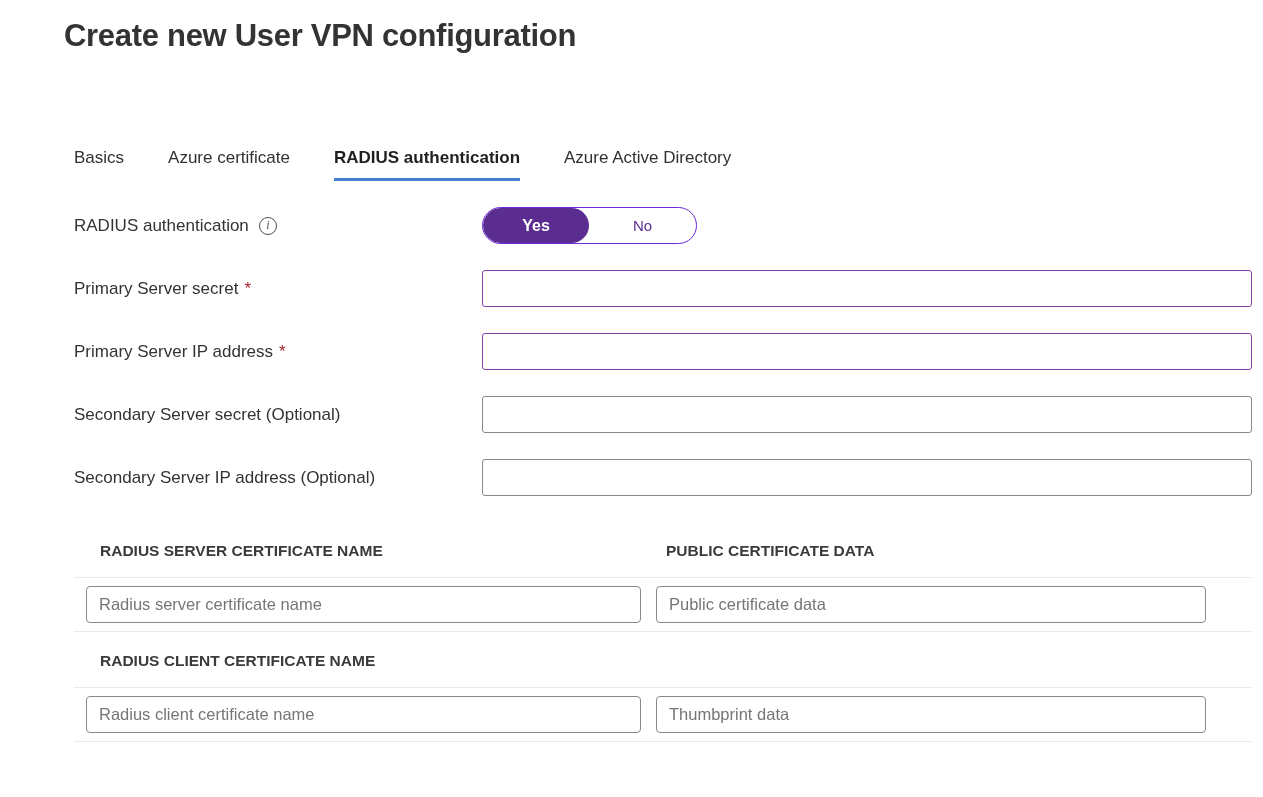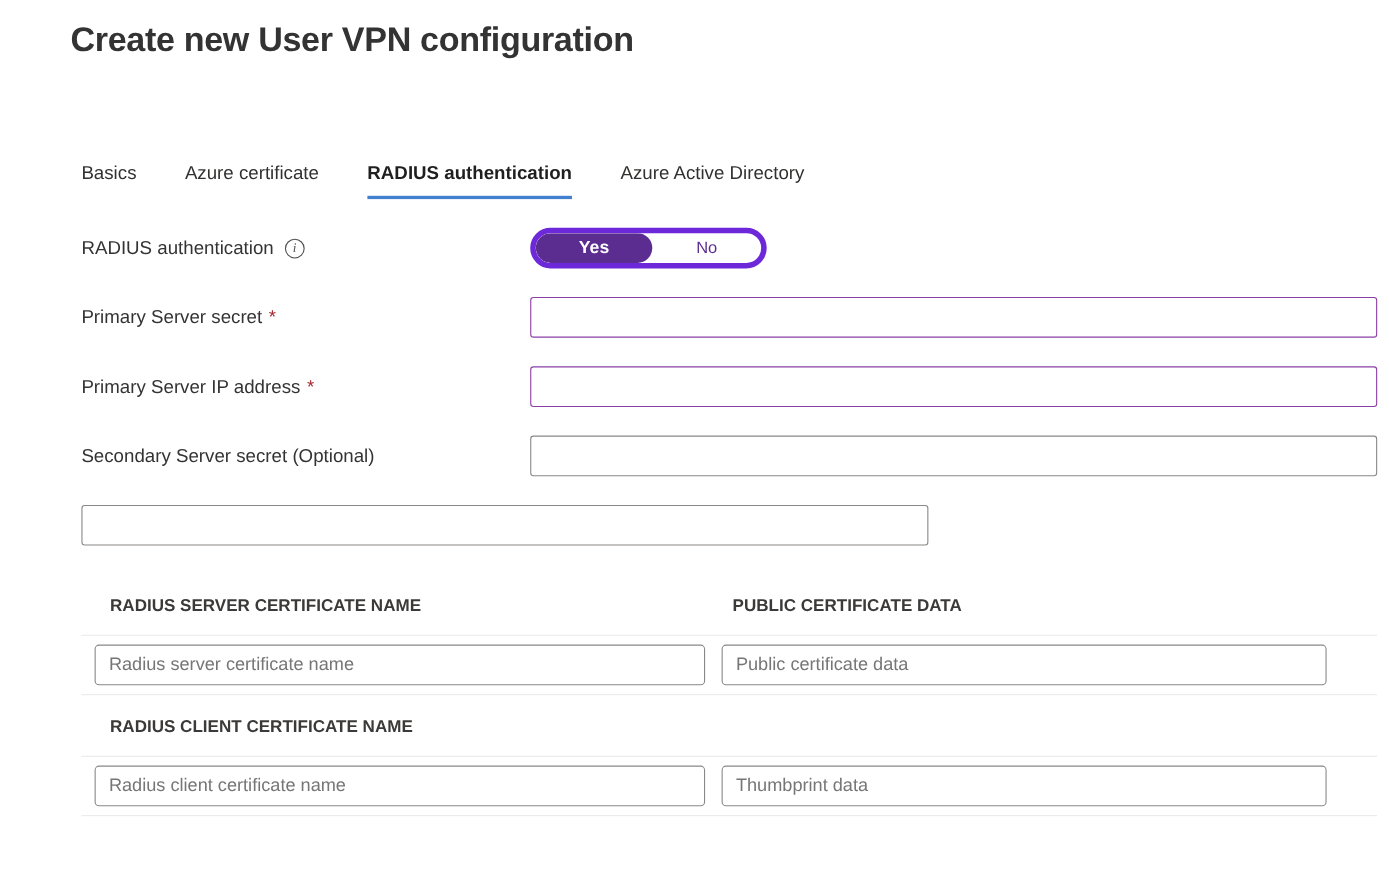--- a/index.html
+++ b/index.html
@@ -40,21 +40,21 @@
   .text-input {
     box-sizing:border-box; width:770px; height:37px;
     border:1px solid #8a8886; border-radius:3px; background:#fff;
     font-family:inherit; font-size:16px; color:#323130; padding:0 10px; outline:none;
   }
   .text-input.required { border:1.5px solid #8a3fa5; }
 
   
   .toggle {
     box-sizing:border-box; width:215px; height:37px;
-    border:5px solid #6d28d9; border-radius:19px; background:#fff;
+    border:1px solid #6d28d9; border-radius:19px; background:#fff;
     display:flex; overflow:hidden; cursor:pointer;
   }
   .toggle-yes {
     flex:0 0 106px; background:#5c2d91; border-radius:19px;
     color:#ffffff; font-weight:700; font-size:16px;
     display:flex; align-items:center; justify-content:center;
   }
   .toggle-no {
     flex:1; color:#5c2d91; font-size:15px;
     display:flex; align-items:center; justify-content:center;
@@ -121,20 +121,23 @@
     </div>
 
     <div class="form-row">
       <div class="form-label">
         <span>Secondary Server secret (Optional)</span>
       </div>
       <input type="text" class="text-input" style="">
     </div>
 
     <div class="form-row">
+      <div class="form-label">
+        <span>Secondary Server IP address (Optional)</span>
+      </div>
       <input type="text" class="text-input" style="">
     </div>
 
   </div>
 
   <div class="cert-table">
 
     <div class="cert-head">
       <div class="hcol1">RADIUS SERVER CERTIFICATE NAME</div>
       <div class="hcol2">PUBLIC CERTIFICATE DATA</div>

